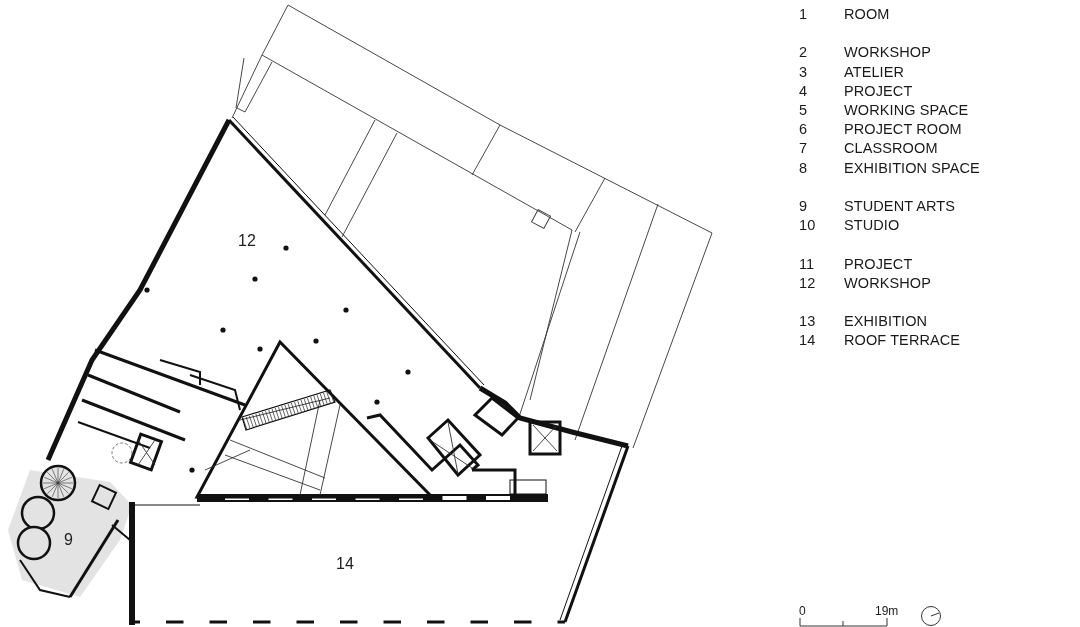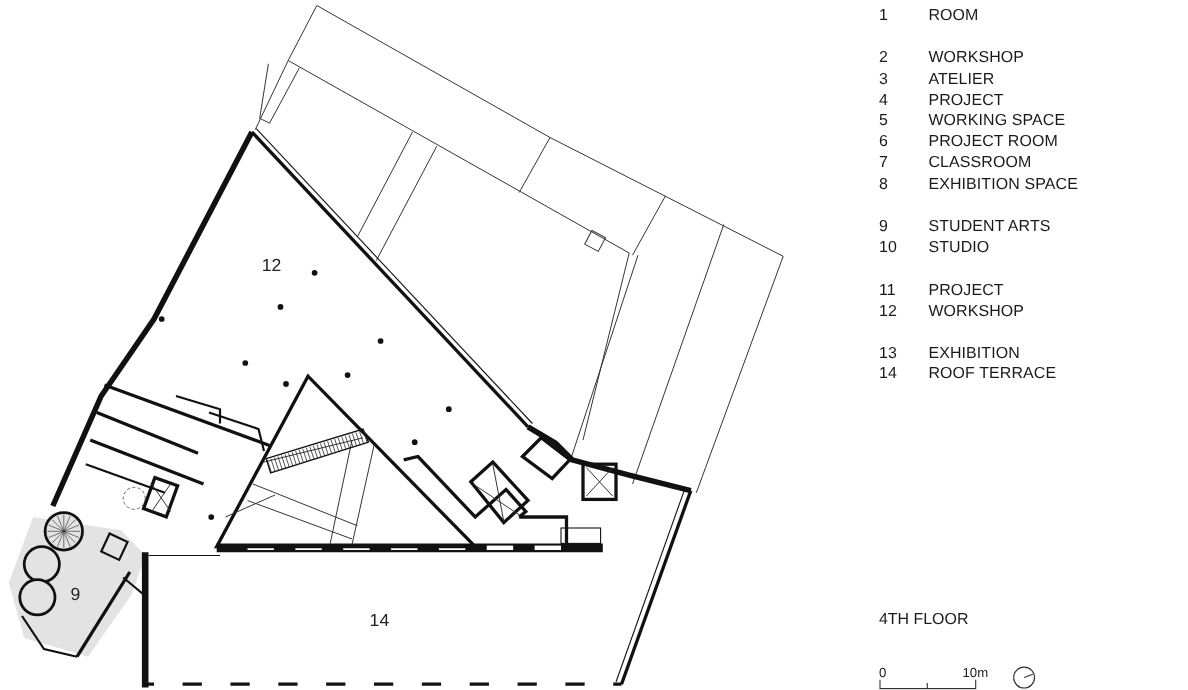--- a/index.html
+++ b/index.html
@@ -258,26 +258,25 @@
       <span class="leg-num">13</span>
       <span class="leg-label">EXHIBITION</span>
     </div>
     <div class="leg-row" style="top: 326.4px;">
       <span class="leg-num">14</span>
       <span class="leg-label">ROOF TERRACE</span>
     </div>
   </div>
 
 <div id="titleblock">
-  <div>4TH FLOOR</div>
 </div>
 
 <div id="scalebar">
   <span class="sb-label" style="left:0;">0</span>
-  <span class="sb-label" style="left:76px;">10m</span>
+  <span class="sb-label" style="left:76px;">19m</span>
   <svg style="position:absolute;left:0;top:10px;" width="160" height="14">
     <polyline points="1,4 1,12 88,12 88,4" fill="none" stroke="#333" stroke-width="1"></polyline>
     <line x1="44" y1="7" x2="44" y2="12" stroke="#333" stroke-width="1"></line>
   </svg>
   <svg style="position:absolute;left:121px;top:0px;" width="24" height="24">
     <circle cx="11" cy="12" r="9.5" fill="none" stroke="#333" stroke-width="1"></circle>
     <line x1="11" y1="12" x2="19" y2="9" stroke="#333" stroke-width="1"></line>
   </svg>
 </div>
 

